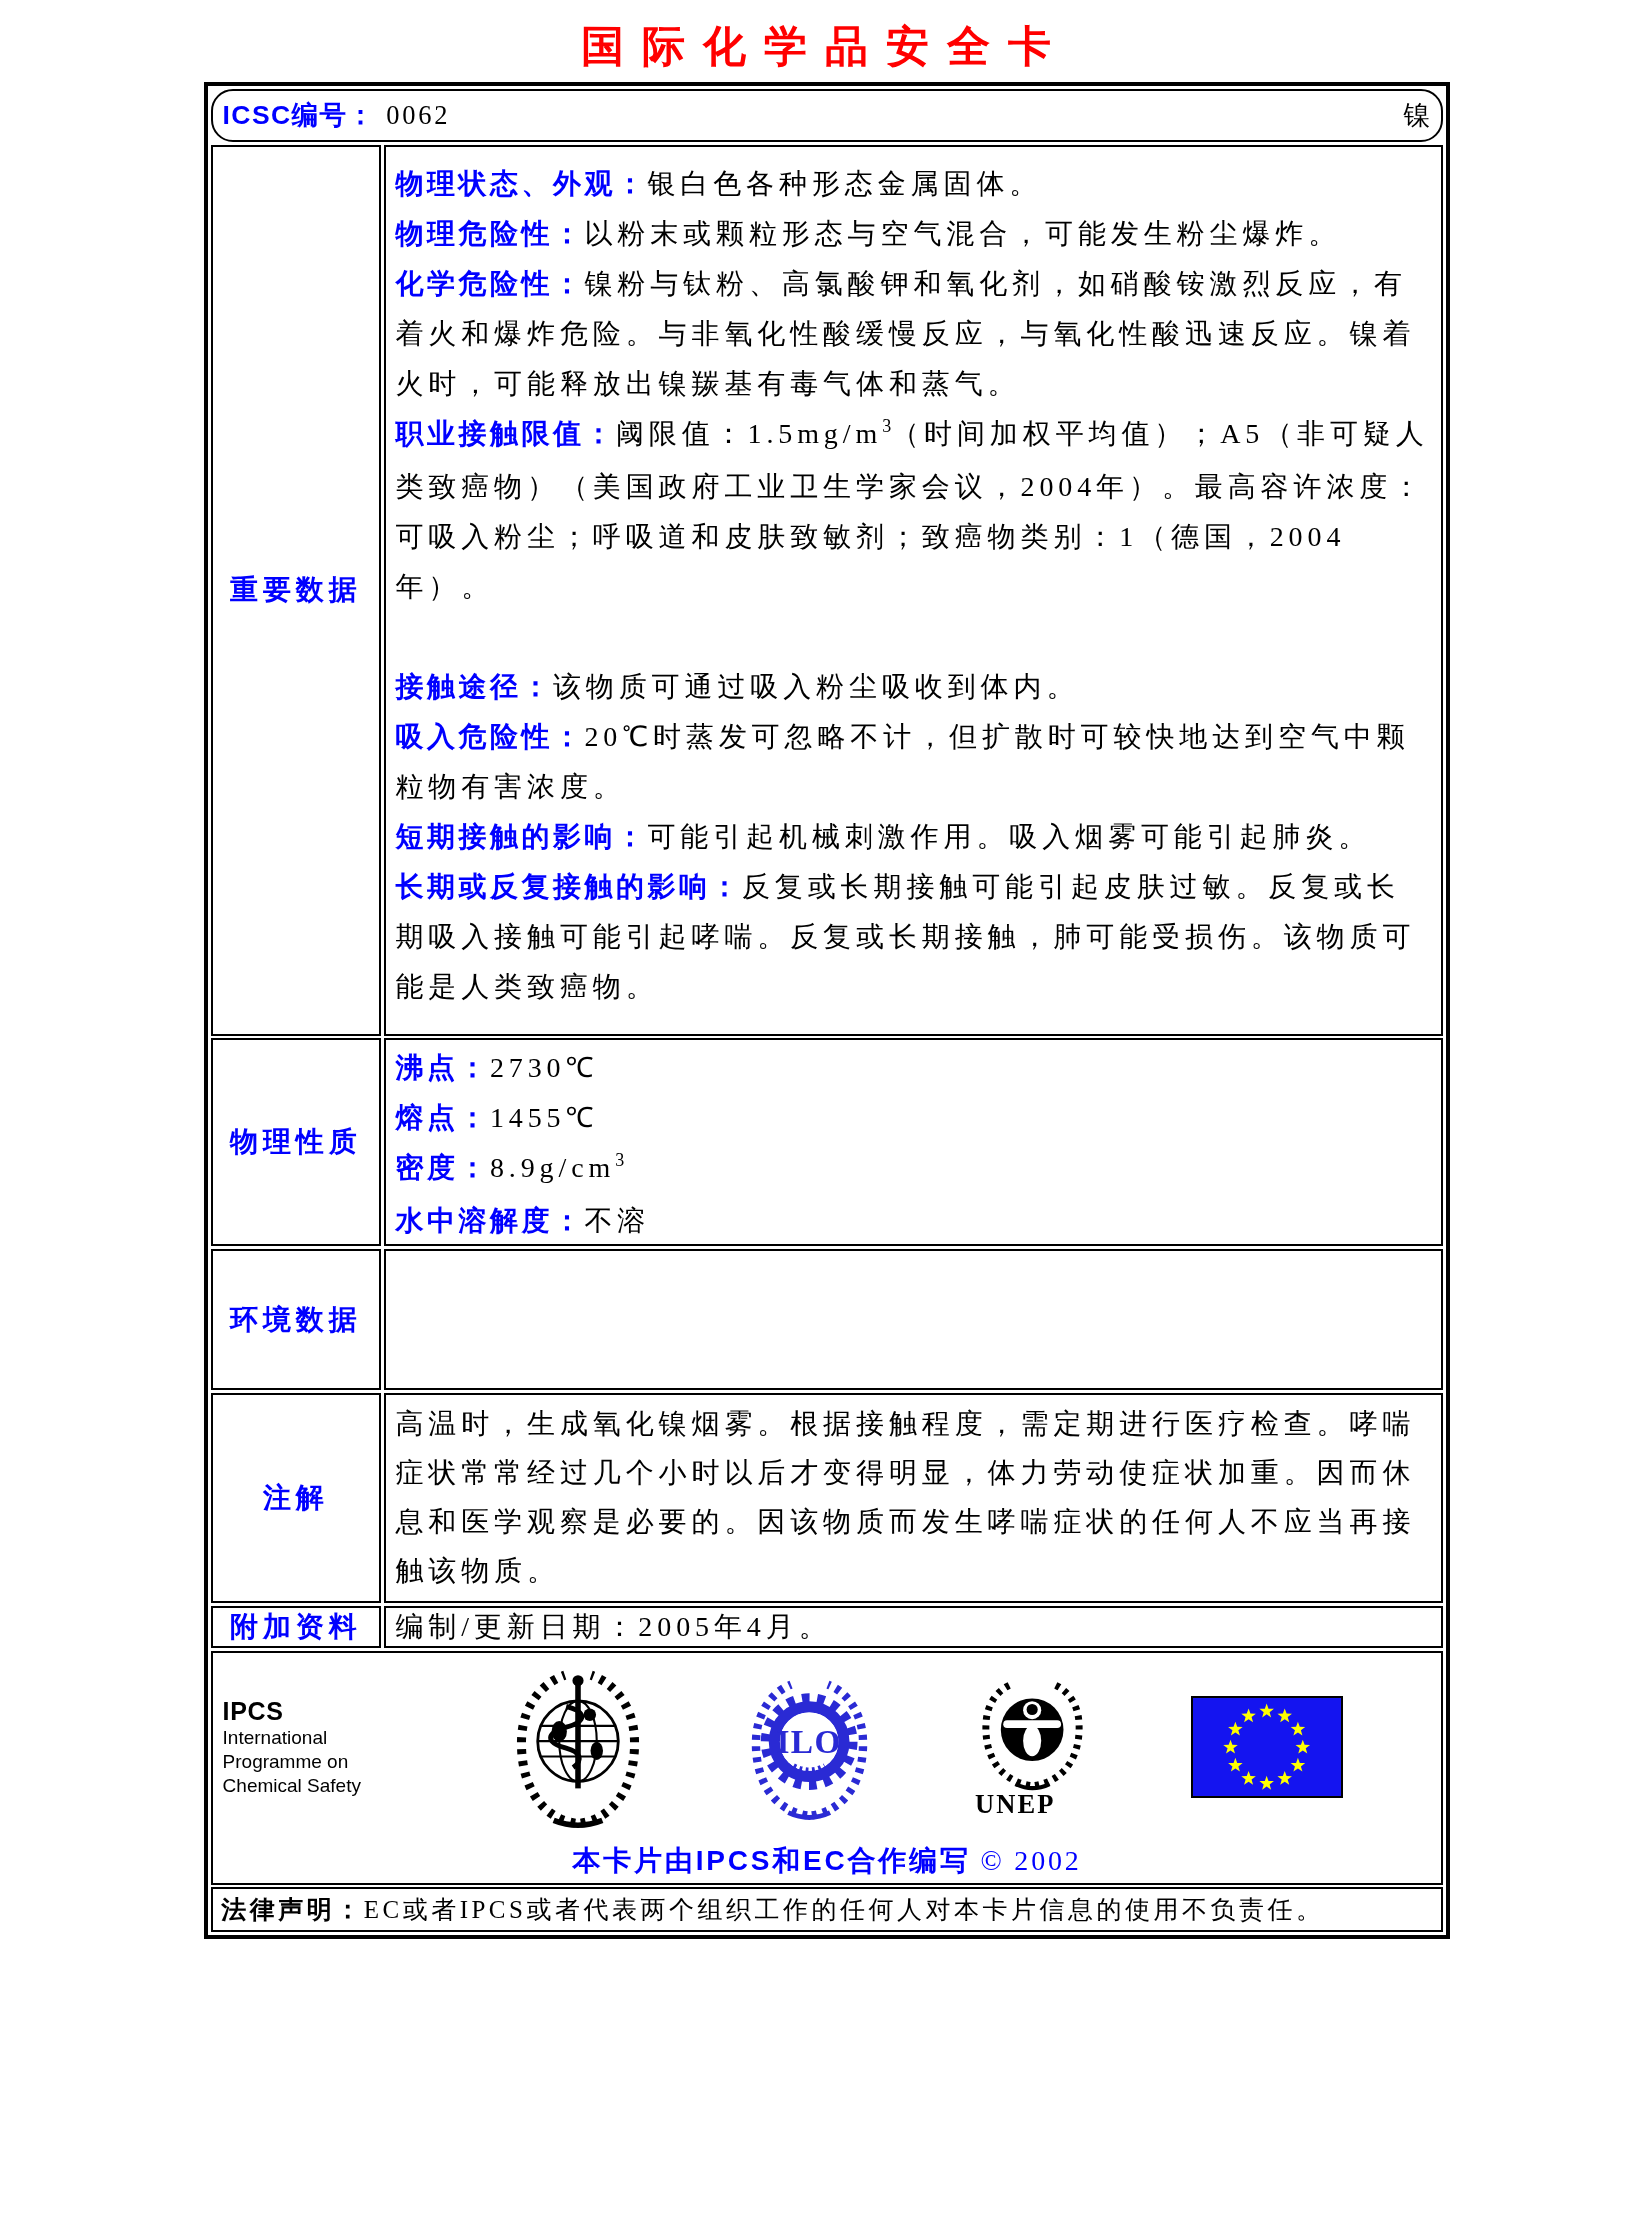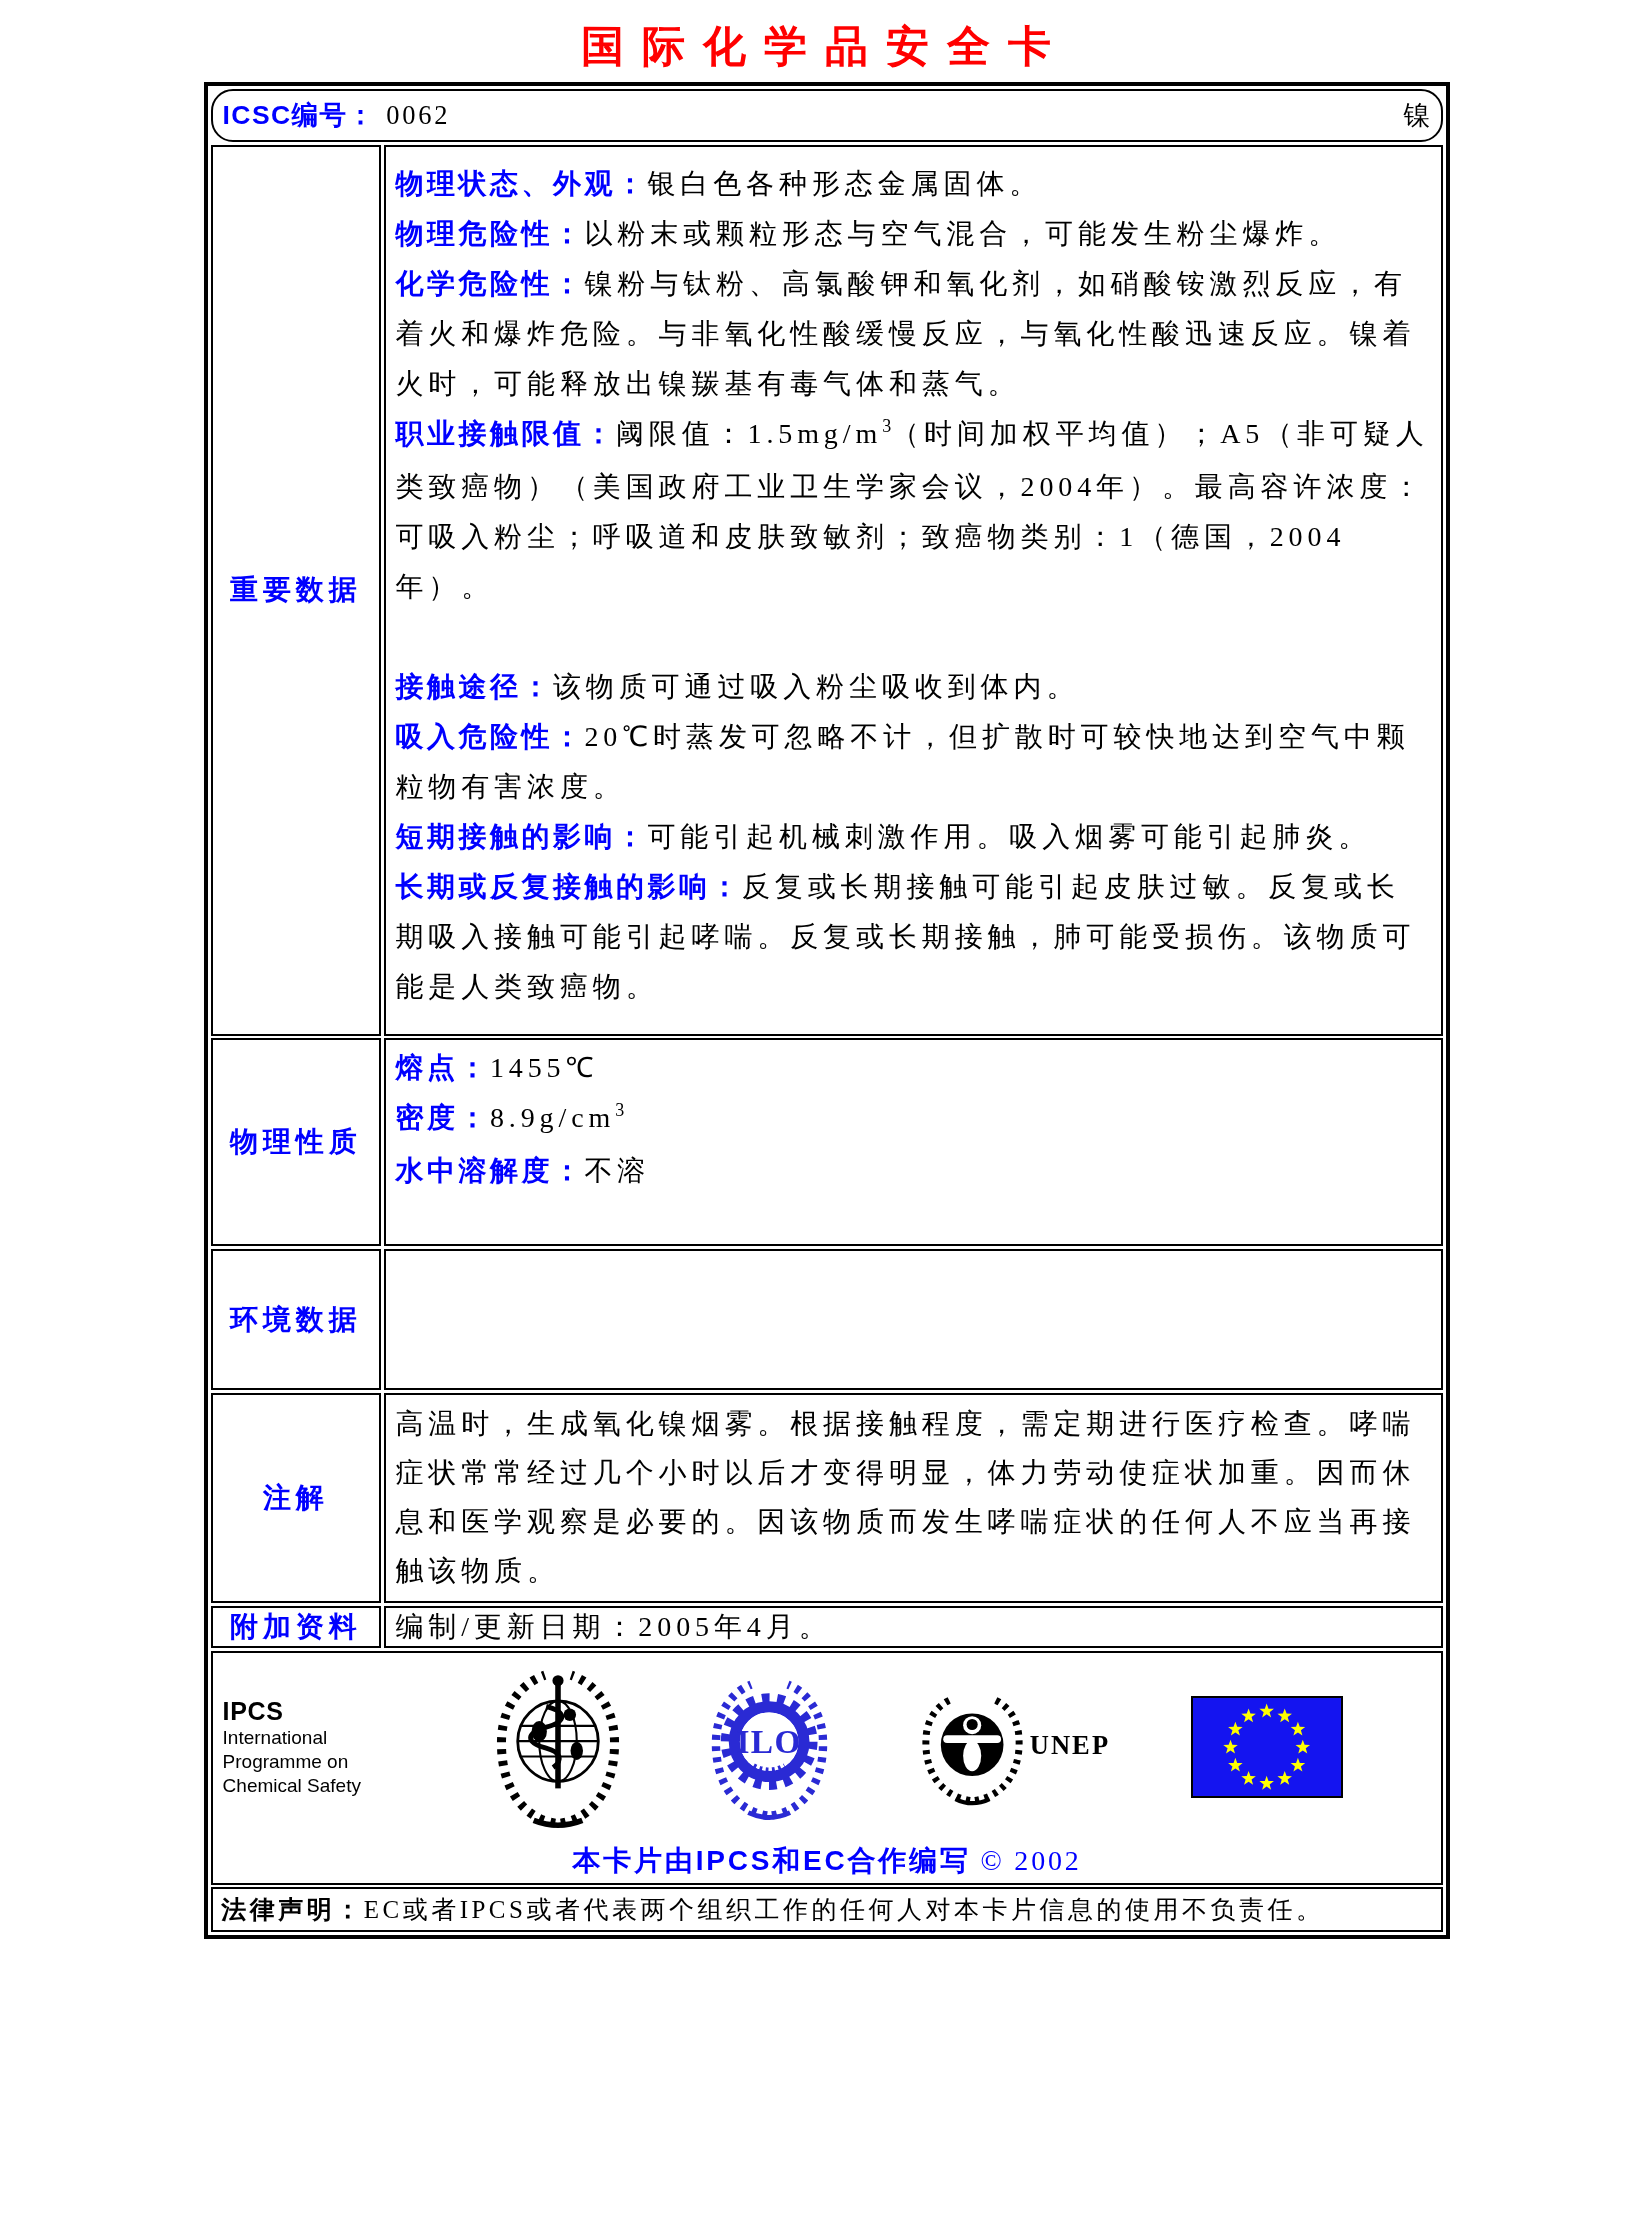--- a/index.html
+++ b/index.html
@@ -64,21 +64,21 @@
   sup.seg-sup { vertical-align:baseline; }
   
   .logos-cell { flex:1; display:flex; flex-direction:column; padding:11px 0 0 0; }
   .logo-strip {
     display:flex; align-items:center; justify-content:space-between;
     padding:0 98px 0 9.8px; height:167px;
   }
   .ipcs-block { font-family:"Liberation Sans", sans-serif; color:#000; width:188px; }
   .ipcs-acronym { font-size:25px; font-weight:bold; letter-spacing:0.7px; }
   .ipcs-line { font-size:19px; line-height:24px; }
-  .unep-block { display:flex; flex-direction:row; align-items:center; }
+  .unep-block { display:flex; flex-direction:column; }
   .unep-caption {
     font-family:"Liberation Serif", serif; font-weight:bold; font-size:26.5px;
     letter-spacing:2.1px; margin-top:-2.8px;
   }
   .eu-flag { border:2.1px solid #000; line-height:0; }
   .credit-line {
     text-align:center; margin-top:11px; font-size:28px;
     color:var(--accent-blue,#00f); letter-spacing:2.8px;
   }
   .credit-main { font-family:"Liberation Sans", sans-serif; font-weight:bold; }
@@ -118,20 +118,21 @@
           <div class="para"><span class="seg-label">接触途径：</span><span class="seg-body">该物质可通过吸入粉尘吸收到体内。</span></div>
           <div class="para"><span class="seg-label">吸入危险性：</span><span class="seg-body">20℃时蒸发可忽略不计，但扩散时可较快地达到空气中颗粒物有害浓度。</span></div>
           <div class="para"><span class="seg-label">短期接触的影响：</span><span class="seg-body">可能引起机械刺激作用。吸入烟雾可能引起肺炎。</span></div>
           <div class="para"><span class="seg-label">长期或反复接触的影响：</span><span class="seg-body">反复或长期接触可能引起皮肤过敏。反复或长期吸入接触可能引起哮喘。反复或长期接触，肺可能受损伤。该物质可能是人类致癌物。</span></div>
         </div>
     </div>
 
     <div class="row r-physical">
       <div class="cell label-cell">物理性质</div>
       <div class="cell content-cell">
+          <div class="para"><span class="seg-label">沸点：</span><span class="seg-body">2730℃</span></div>
           <div class="para"><span class="seg-label">熔点：</span><span class="seg-body">1455℃</span></div>
           <div class="para"><span class="seg-label">密度：</span><span class="seg-body">8.9g/cm</span><sup class="seg-sup">3</sup></div>
           <div class="para"><span class="seg-label">水中溶解度：</span><span class="seg-body">不溶</span></div>
         </div>
     </div>
 
     <div class="row r-env">
       <div class="cell label-cell">环境数据</div>
       <div class="cell content-cell"></div>
     </div>

